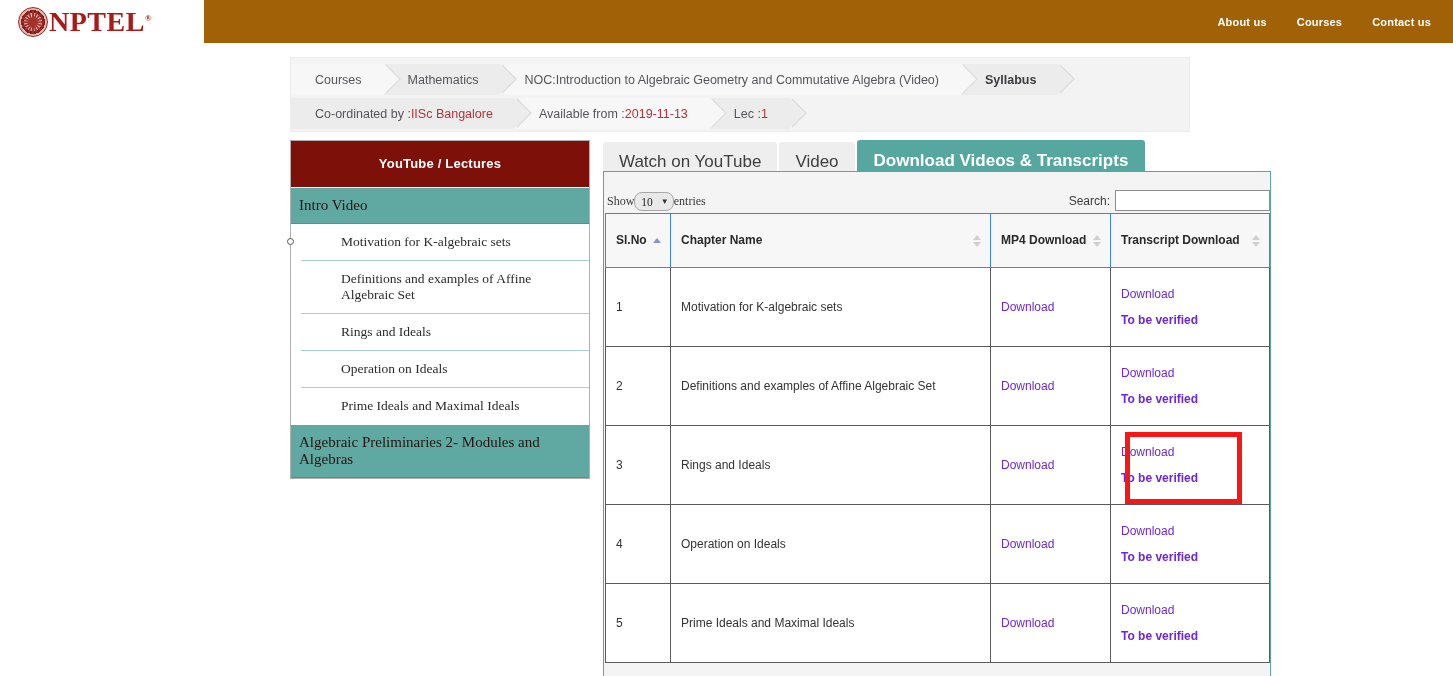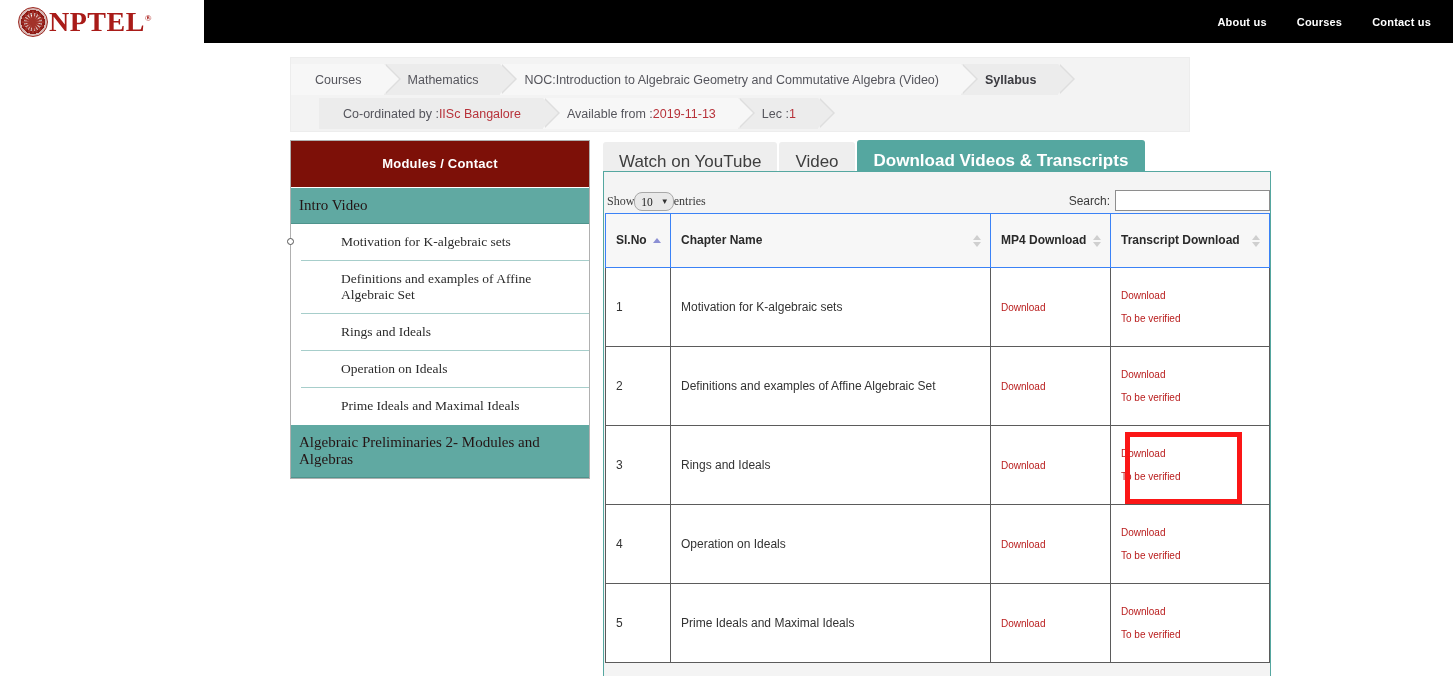--- a/index.html
+++ b/index.html
@@ -8,21 +8,21 @@
     width: 1453px; height: 676px;
     background: #ffffff;
     font-family: "Liberation Sans", sans-serif;
     overflow: hidden;
   }
 
   
   .topbar {
     position: absolute; left: 0; top: 0;
     width: 1453px; height: 43px;
-    background: #000000;
+    background: #a16207;
   }
   .logo-box {
     position: absolute; left: 0; top: 0;
     width: 204px; height: 43px;
     background: #ffffff;
     display: flex; align-items: center;
   }
   .logo-mark {
     position: relative;
     margin-left: 18px;
@@ -71,21 +71,21 @@
 
   
   .crumb-panel {
     position: absolute; left: 290px; top: 57px;
     width: 900px; height: 75px;
     background: #f3f3f3;
     border: 1px solid #ededed;
   }
   .crumb-row { position: absolute; left: 0; display: flex; height: 31px; }
   .crumb-row.r1 { top: 6px; }
-  .crumb-row.r2 { top: 40px; margin-left: 28px; }
+  .crumb-row.r2 { top: 40px; }
   .crumb {
     position: relative;
     height: 31px;
     display: flex; align-items: center;
     padding: 0 22px 0 24px;
     font-size: 12.5px;
     color: #55555c;
     white-space: nowrap;
   }
   .crumb::after {
@@ -259,26 +259,26 @@
     width: 0; height: 0;
     border-left: 4.5px solid transparent;
     border-right: 4.5px solid transparent;
   }
   .sortico i.up { top: 1px; border-bottom: 5px solid #cfcfcf; }
   .sortico i.dn { bottom: 1px; border-top: 5px solid #cfcfcf; }
   .sortico.asc i.up { border-bottom-color: #8b8fd4; }
   .sortico.asc i.up { top: 4px; }
 
   a.dl {
-    color: #b91c1c;
-    font-size: 10px;
+    color: #6d28d9;
+    font-size: 12px;
     text-decoration: none;
     display: block;
   }
-  .tr-cell a.dl + a.dl { margin-top: 12px; }
+  .tr-cell a.dl + a.dl { margin-top: 12px; font-weight: bold; }
   td.hl {
     position: relative;
   }
   td.hl .redbox {
     position: absolute;
     left: 14px; top: 6px;
     width: 117px; height: 72px;
     border: 5px solid #fb1616;
     pointer-events: none;
   }
@@ -327,21 +327,21 @@
         <span class="accent">2019-11-13</span>
       </div>
     <div class="crumb shade">
         <span>Lec :</span>
         <span class="accent">1</span>
       </div>
   </div>
 </div>
 
 <aside class="sidebar">
-  <div class="sidebar-head">Modules / Contact</div>
+  <div class="sidebar-head">YouTube / Lectures</div>
 
   <div class="mod">Intro Video</div>
 
   <div class="sub-list">
     <div class="sub active">Motivation for K-algebraic sets</div>
     <div class="sub">Definitions and examples of Affine Algebraic Set</div>
     <div class="sub">Rings and Ideals</div>
     <div class="sub">Operation on Ideals</div>
     <div class="sub">Prime Ideals and Maximal Ideals</div>
   </div>

